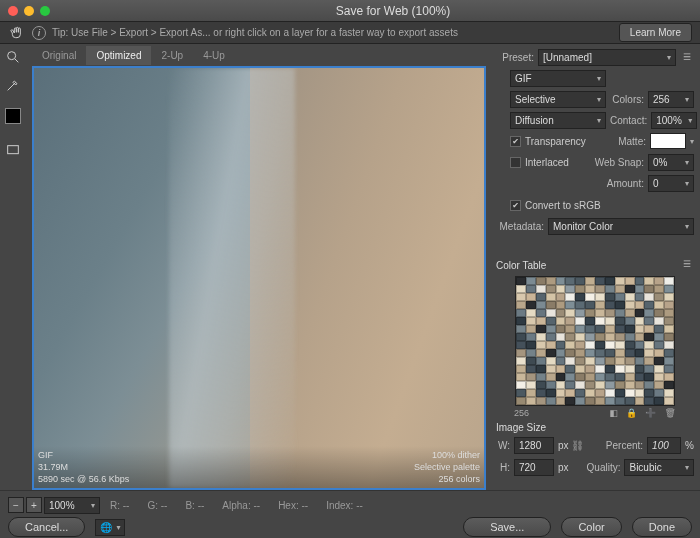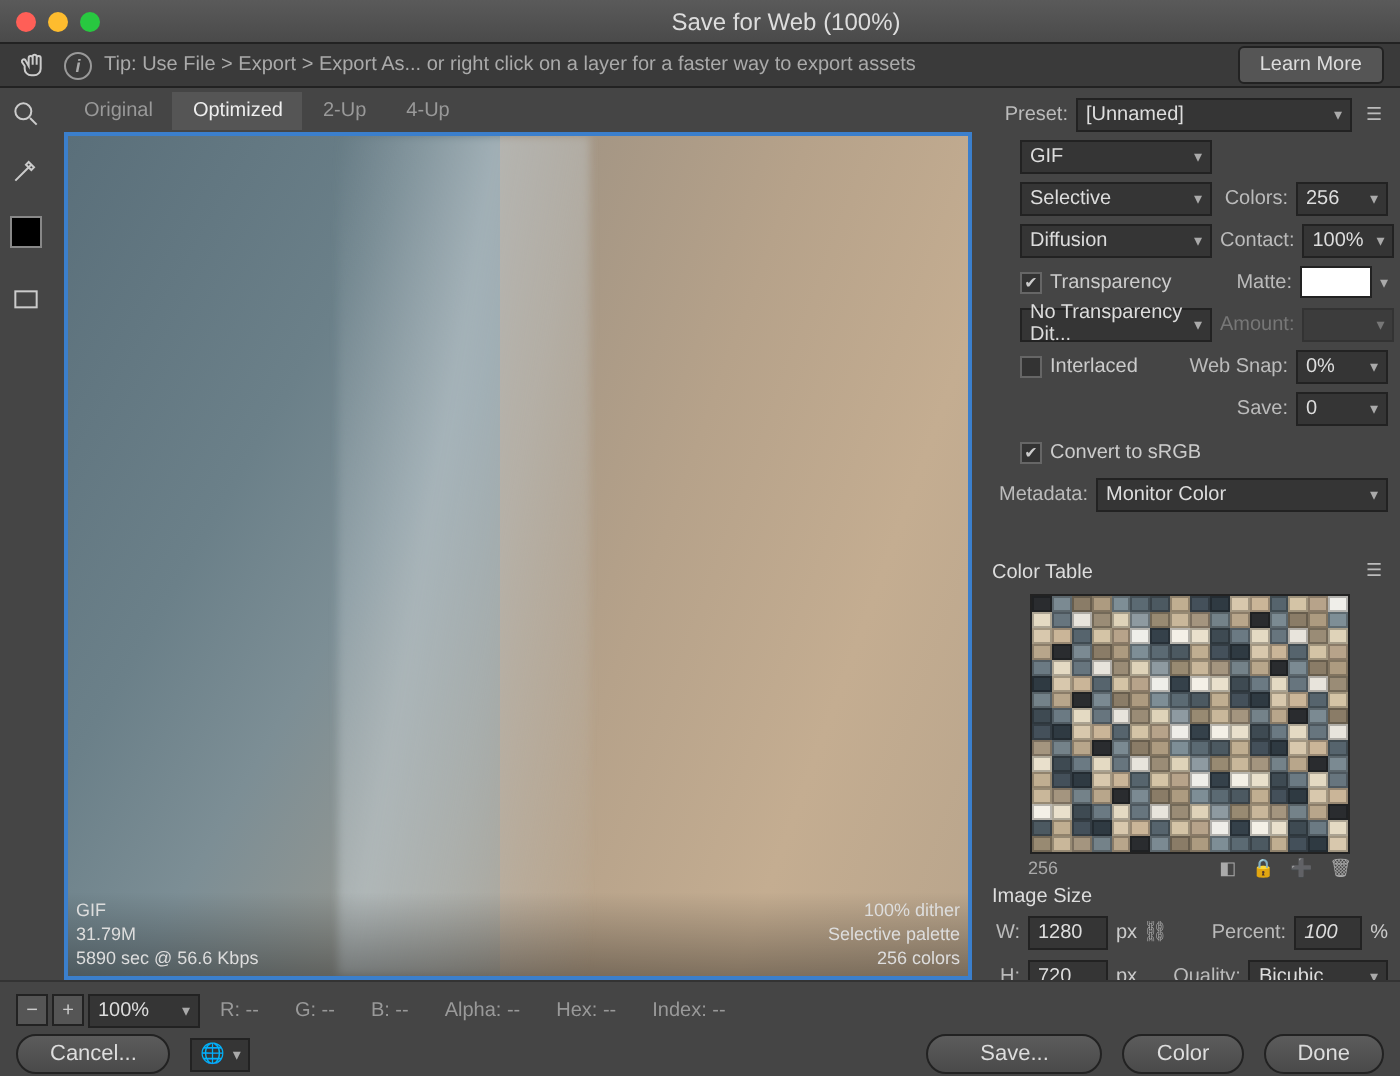--- a/index.html
+++ b/index.html
@@ -158,38 +158,29 @@
         </div>
     </div>
     <div class="row">
       <span class="chk on" style="margin-left:14px"></span>
       <span>Transparency</span>
       <span class="lbl" style="flex:1">Matte:</span>
       <div class="matte"></div>
       <span style="font-size:8px;color:#aaa">▾</span>
     </div>
     <div class="row">
-      <div class="sel" style="flex:0 0 96px;margin-left:14px">
-          <span>No Transparency Dit...</span>
-        </div>
-      <span class="lbl" style="flex:1;color:#777">Amount:</span>
-      <div class="sel" style="flex:0 0 46px;opacity:.5">
-          <span></span>
-        </div>
-    </div>
-    <div class="row">
       <span class="chk" style="margin-left:14px"></span>
       <span>Interlaced</span>
       <span class="lbl" style="flex:1">Web Snap:</span>
       <div class="sel" style="flex:0 0 46px">
           <span>0%</span>
         </div>
     </div>
     <div class="row">
-      <span class="lbl" style="flex:1">Save:</span>
+      <span class="lbl" style="flex:1">Amount:</span>
       <div class="sel" style="flex:0 0 46px">
           <span>0</span>
         </div>
     </div>
     <div class="row" style="margin-top:4px">
       <span class="chk on" style="margin-left:14px"></span>
       <span>Convert to sRGB</span>
     </div>
     <div class="row">
       <span class="lbl" style="width:48px">Metadata:</span>

